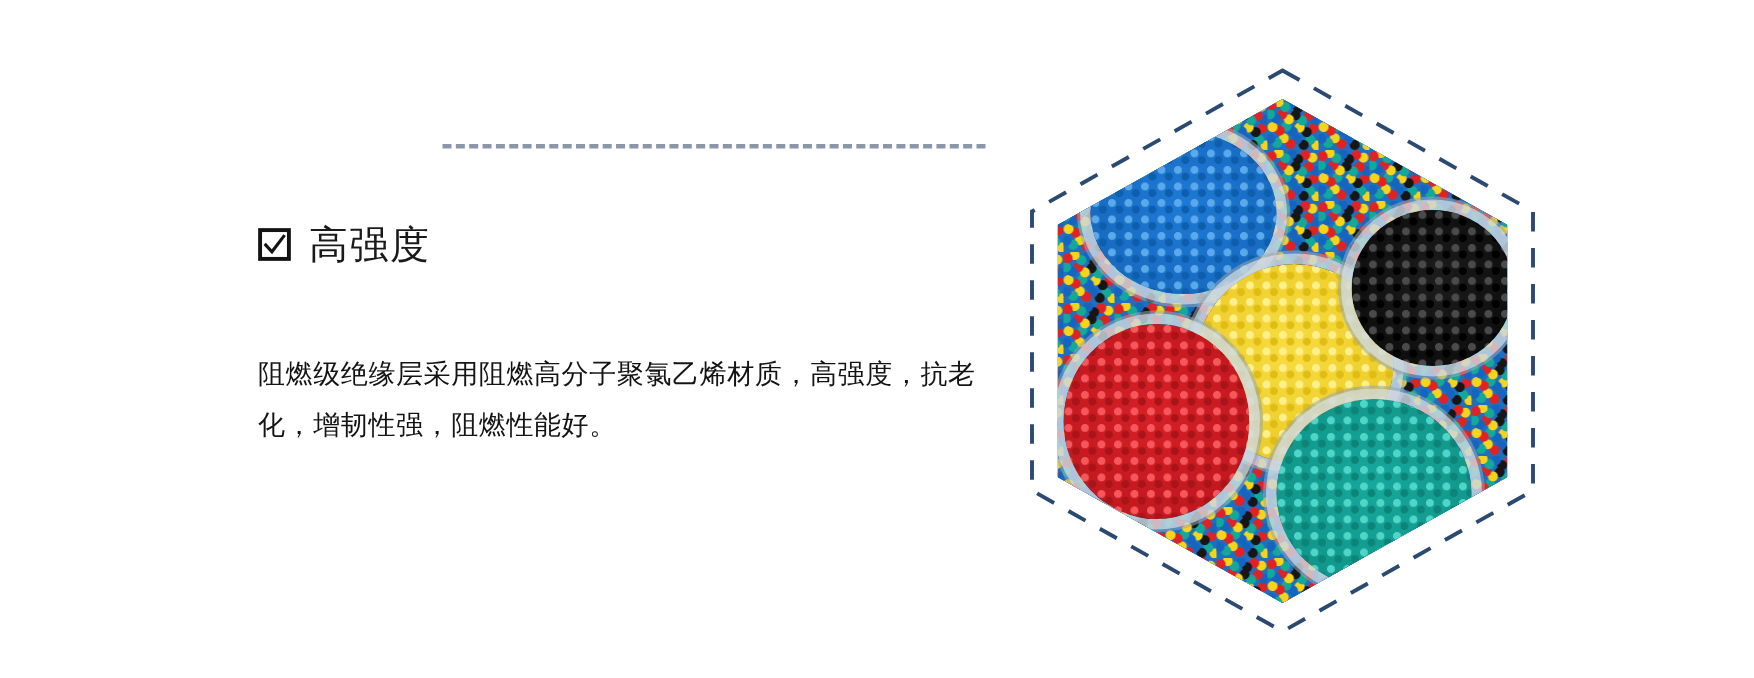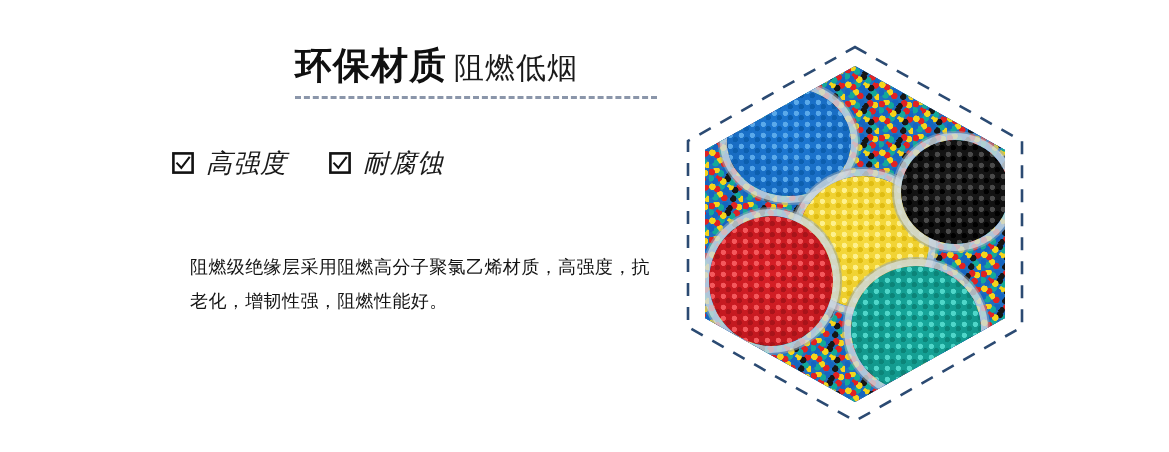--- a/index.html
+++ b/index.html
@@ -62,21 +62,20 @@
     border-top: 3px dashed #8b96aa;
   }
 
   
   .features {
     position: absolute;
     left: 172px;
     top: 150px;
     display: flex;
     align-items: flex-start;
-    font-style: italic;
   }
   .feature {
     display: flex;
     align-items: center;
     margin-right: 42px;
     white-space: nowrap;
   }
   .feature:last-child { margin-right: 0; }
   .check-icon {
     display: inline-block;
@@ -98,21 +97,21 @@
   .body-copy {
     position: absolute;
     left: 172px;
     top: 232px;
     width: 505px;
     font-size: 18px;
     line-height: 34px;
     color: #141414;
     letter-spacing: 0.4px;
   }
-  .body-copy p { margin: 18px; }
+  .body-copy p { margin: 0; }
 
   
   .hex-wrap {
     position: absolute;
     left: 686px;
     top: 45px;
     width: 338px;
     height: 378px;
   }
   .hex-dash {
@@ -211,49 +210,35 @@
     pointer-events: none;
   }
 </style>
 </head>
 <body>
 
 <div id="stage">
 
   <div class="text-col">
 
-    <div class="title-block">
-      <div class="title-line">
-        <span class="title-main">环保材质</span><span class="title-sub">阻燃低烟</span>
-      </div>
-    </div>
     <div class="title-rule"></div>
 
     <div class="features">
 
       <div class="feature">
         <span class="check-icon">
           <svg width="22" height="22" viewBox="0 0 22 22" aria-hidden="true">
             <rect x="1.4" y="1.4" width="19.2" height="19.2" fill="none" stroke="#121212" stroke-width="2.6"></rect>
             <path d="M5.2 11.4 L9.3 15.8 L17.1 5.6" fill="none" stroke="#121212" stroke-width="2.1" stroke-linecap="square"></path>
           </svg>
         </span>
         <span class="feature-label">高强度</span>
       </div>
 
 
-      <div class="feature">
-        <span class="check-icon">
-          <svg width="22" height="22" viewBox="0 0 22 22" aria-hidden="true">
-            <rect x="1.4" y="1.4" width="19.2" height="19.2" fill="none" stroke="#121212" stroke-width="2.6"></rect>
-            <path d="M5.2 11.4 L9.3 15.8 L17.1 5.6" fill="none" stroke="#121212" stroke-width="2.1" stroke-linecap="square"></path>
-          </svg>
-        </span>
-        <span class="feature-label">耐腐蚀</span>
-      </div>
 
     </div>
 
     <div class="body-copy">
       <p>阻燃级绝缘层采用阻燃高分子聚氯乙烯材质，高强度，抗老化，增韧性强，阻燃性能好。</p>
     </div>
 
   </div>
 
   <div class="hex-wrap">

